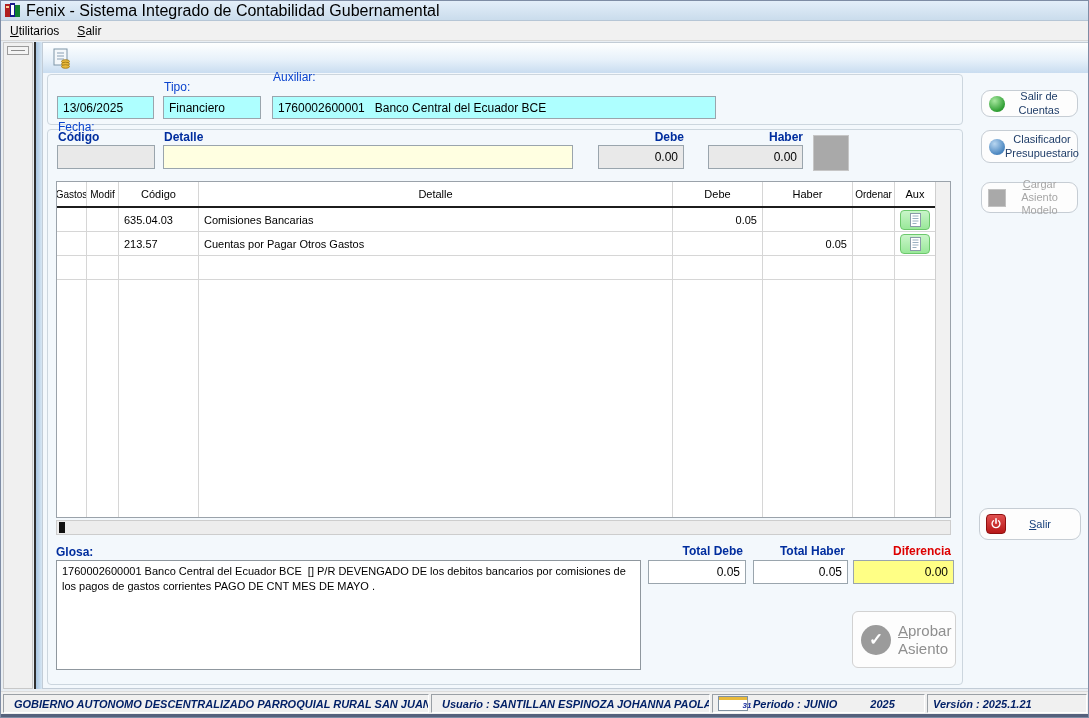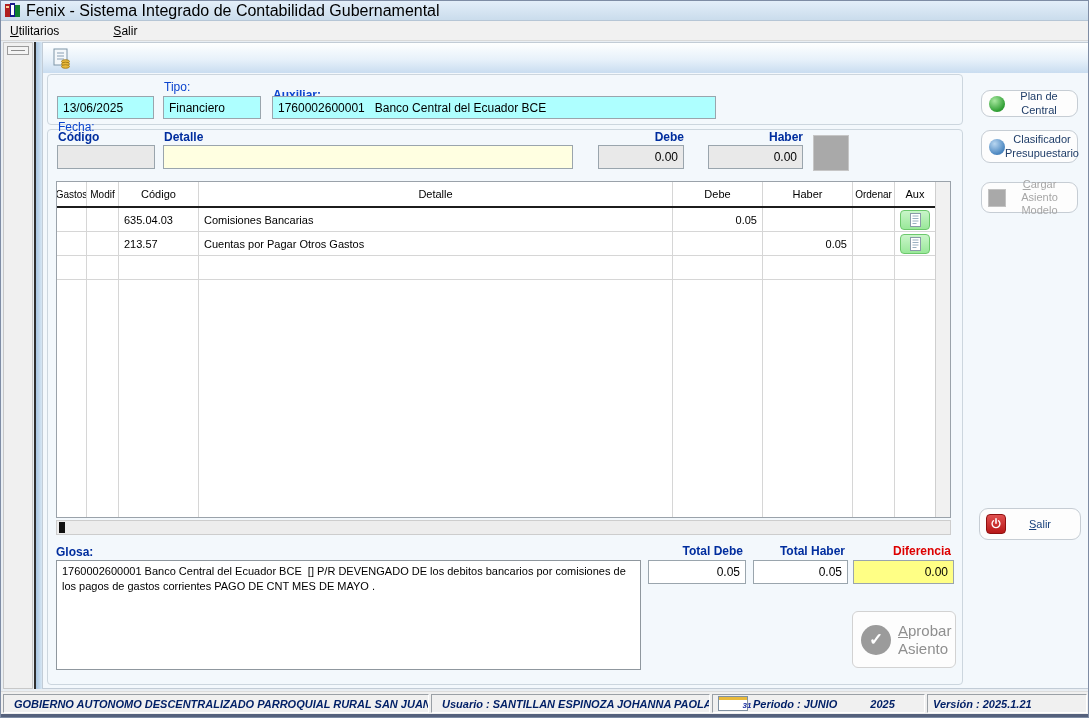--- a/index.html
+++ b/index.html
@@ -10,21 +10,21 @@
   
   .titlebar { position: absolute; left: 0; top: 0; width: 1089px; height: 20px;
               background: linear-gradient(180deg,#e3eef9,#cadcec);
               border-bottom: 1px solid #b6c6d6; display: flex; align-items: center; gap: 5px;
               padding-left: 4px; font-size: 16px; color: #000; }
   .app-icon { width: 16px; height: 15px; display: inline-block; }
 
   
   .menubar { position: absolute; left: 0; top: 20px; width: 1089px; height: 20px;
              background: #f1f1f1; border-bottom: 1px solid #d9d9d9; display: flex;
-             align-items: center; font-size: 12px; color: #000; gap: 36px; }
+             align-items: center; font-size: 12px; color: #000; }
   .menu-item { padding: 2px 9px; height: 100%; display: flex; align-items: center; cursor: default; }
   .accel { display: inline-block; }
   .accel::first-letter { text-decoration: underline; }
 
   
   .left-panel { position: absolute; left: 2px; top: 41px; width: 30px; height: 647px;
                 background: #f0f0f0; border: 1px solid #c8c8c8; }
   .left-handle { position: absolute; left: 3px; top: 3px; width: 22px; height: 9px;
                  border: 1px solid #9b9b9b; background: #f4f4f4; }
   .left-handle::after { content:""; position:absolute; left:3px; top:3px; width:14px; height:1px; background:#8a8a8a; }
@@ -170,40 +170,40 @@
 
   <div class="groupbox" style="left:46px; top:73px; width:916px; height:51px;"></div>
   <div class="groupbox" style="left:46px; top:128px; width:916px; height:556px;"></div>
 
   <div class="lbl" style="left:57px; top:79px;margin-top:40px;">Fecha:</div>
   <input class="fld cyan" style="left: 56px; top: 95px; width: 97px; height: 23px;" value="13/06/2025">
 
   <div class="lbl" style="left:163px; top:79px;">Tipo:</div>
   <input class="fld cyan" style="left: 162px; top: 95px; width: 98px; height: 23px;" value="Financiero">
 
-  <div class="lbl" style="left:272px; top:87px;font-weight:bold;">Auxiliar:</div>
+  <div class="lbl" style="left:272px; top:69px;">Auxiliar:</div>
   <input class="fld cyan" style="left: 271px; top: 95px; width: 444px; height: 23px;" value="1760002600001   Banco Central del Ecuador BCE">
 
   <div class="lbl-b" style="left:57px; top:129px;">Código</div>
   <input class="fld gray" style="left: 56px; top: 144px; width: 98px; height: 24px;" value="">
 
   <div class="lbl-b" style="left:163px; top:129px;">Detalle</div>
   <input class="fld yellow" style="left: 162px; top: 144px; width: 410px; height: 24px;" value="">
 
   <div class="lbl-b" style="left:598px; top:129px; width:85px; text-align:right;">Debe</div>
   <input class="fld gray num" style="left: 597px; top: 144px; width: 86px; height: 24px;" value="0.00">
 
   <div class="lbl-b" style="left:707px; top:129px; width:95px; text-align:right;">Haber</div>
   <input class="fld gray num" style="left: 707px; top: 144px; width: 95px; height: 24px;" value="0.00">
 
   <div class="sq-btn"></div>
 
   <div class="cmd" style="left:980px; top:89px; width:97px; height:27px;">
     <span class="sphere green"></span>
-    <span class="txt">Plan de Central</span>
+    <span class="txt">Salir de Cuentas</span>
   </div>
   <div class="cmd" style="left:980px; top:129px; width:97px; height:33px;">
     <span class="sphere blue"></span>
     <span class="txt">
       <span>Clasificador</span><br>
       <span>Presupuestario</span>
     </span>
   </div>
   <div class="cmd disabled" style="left:980px; top:181px; width:97px; height:31px;">
     <span class="graysq"></span>

